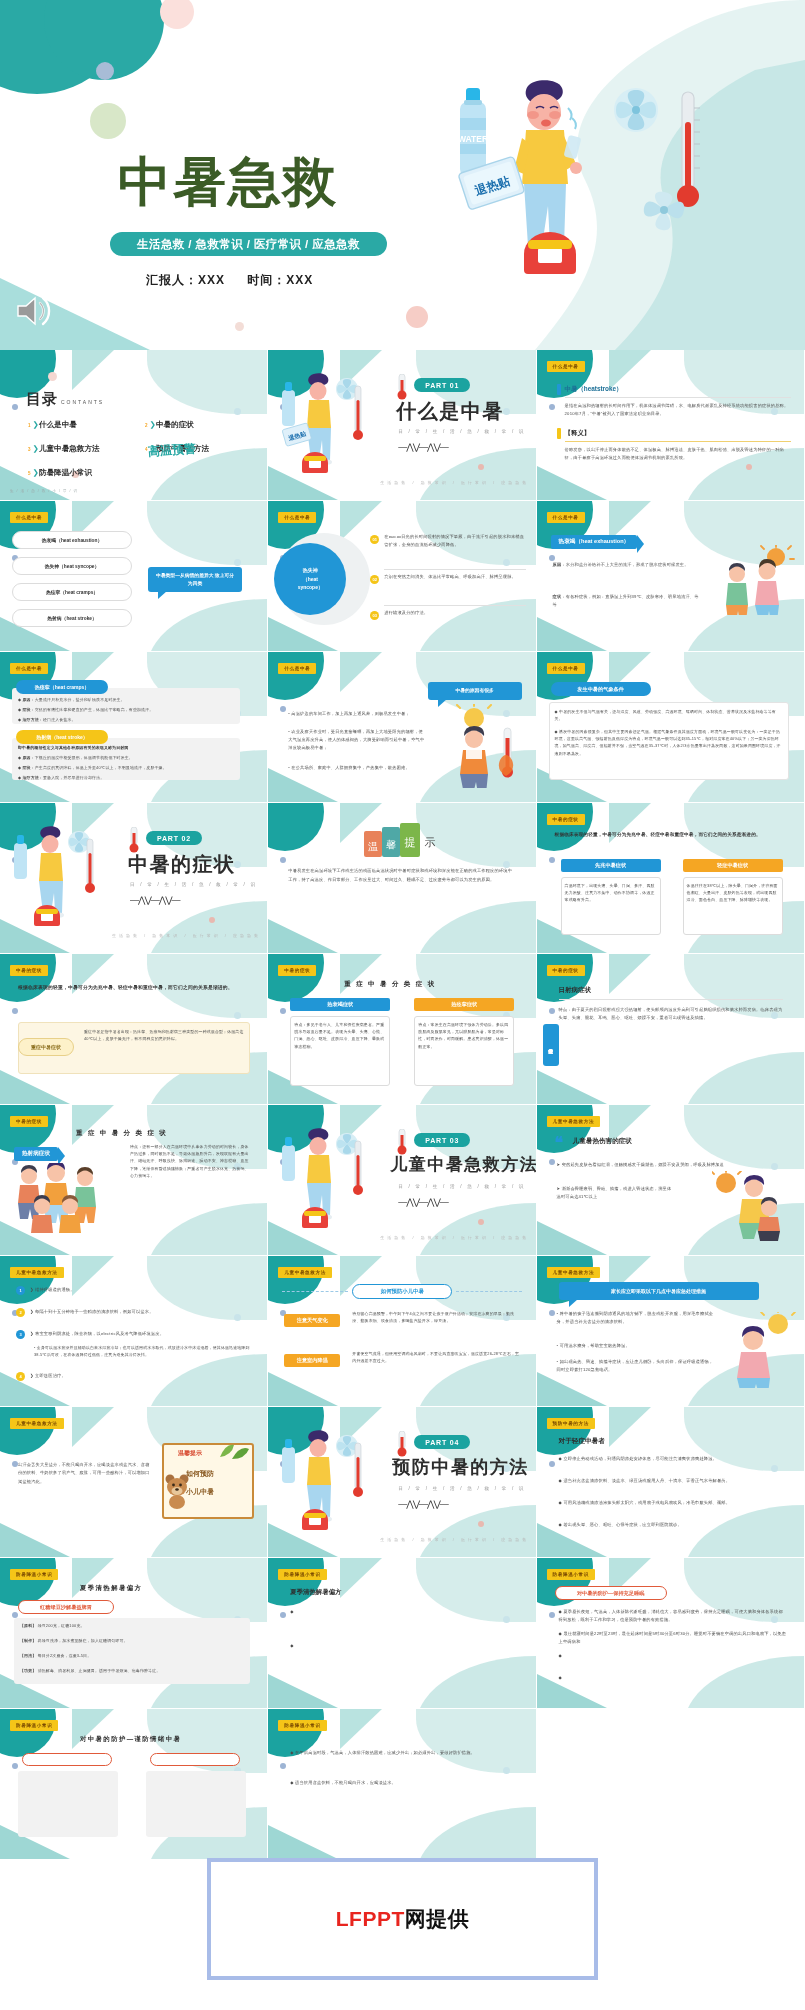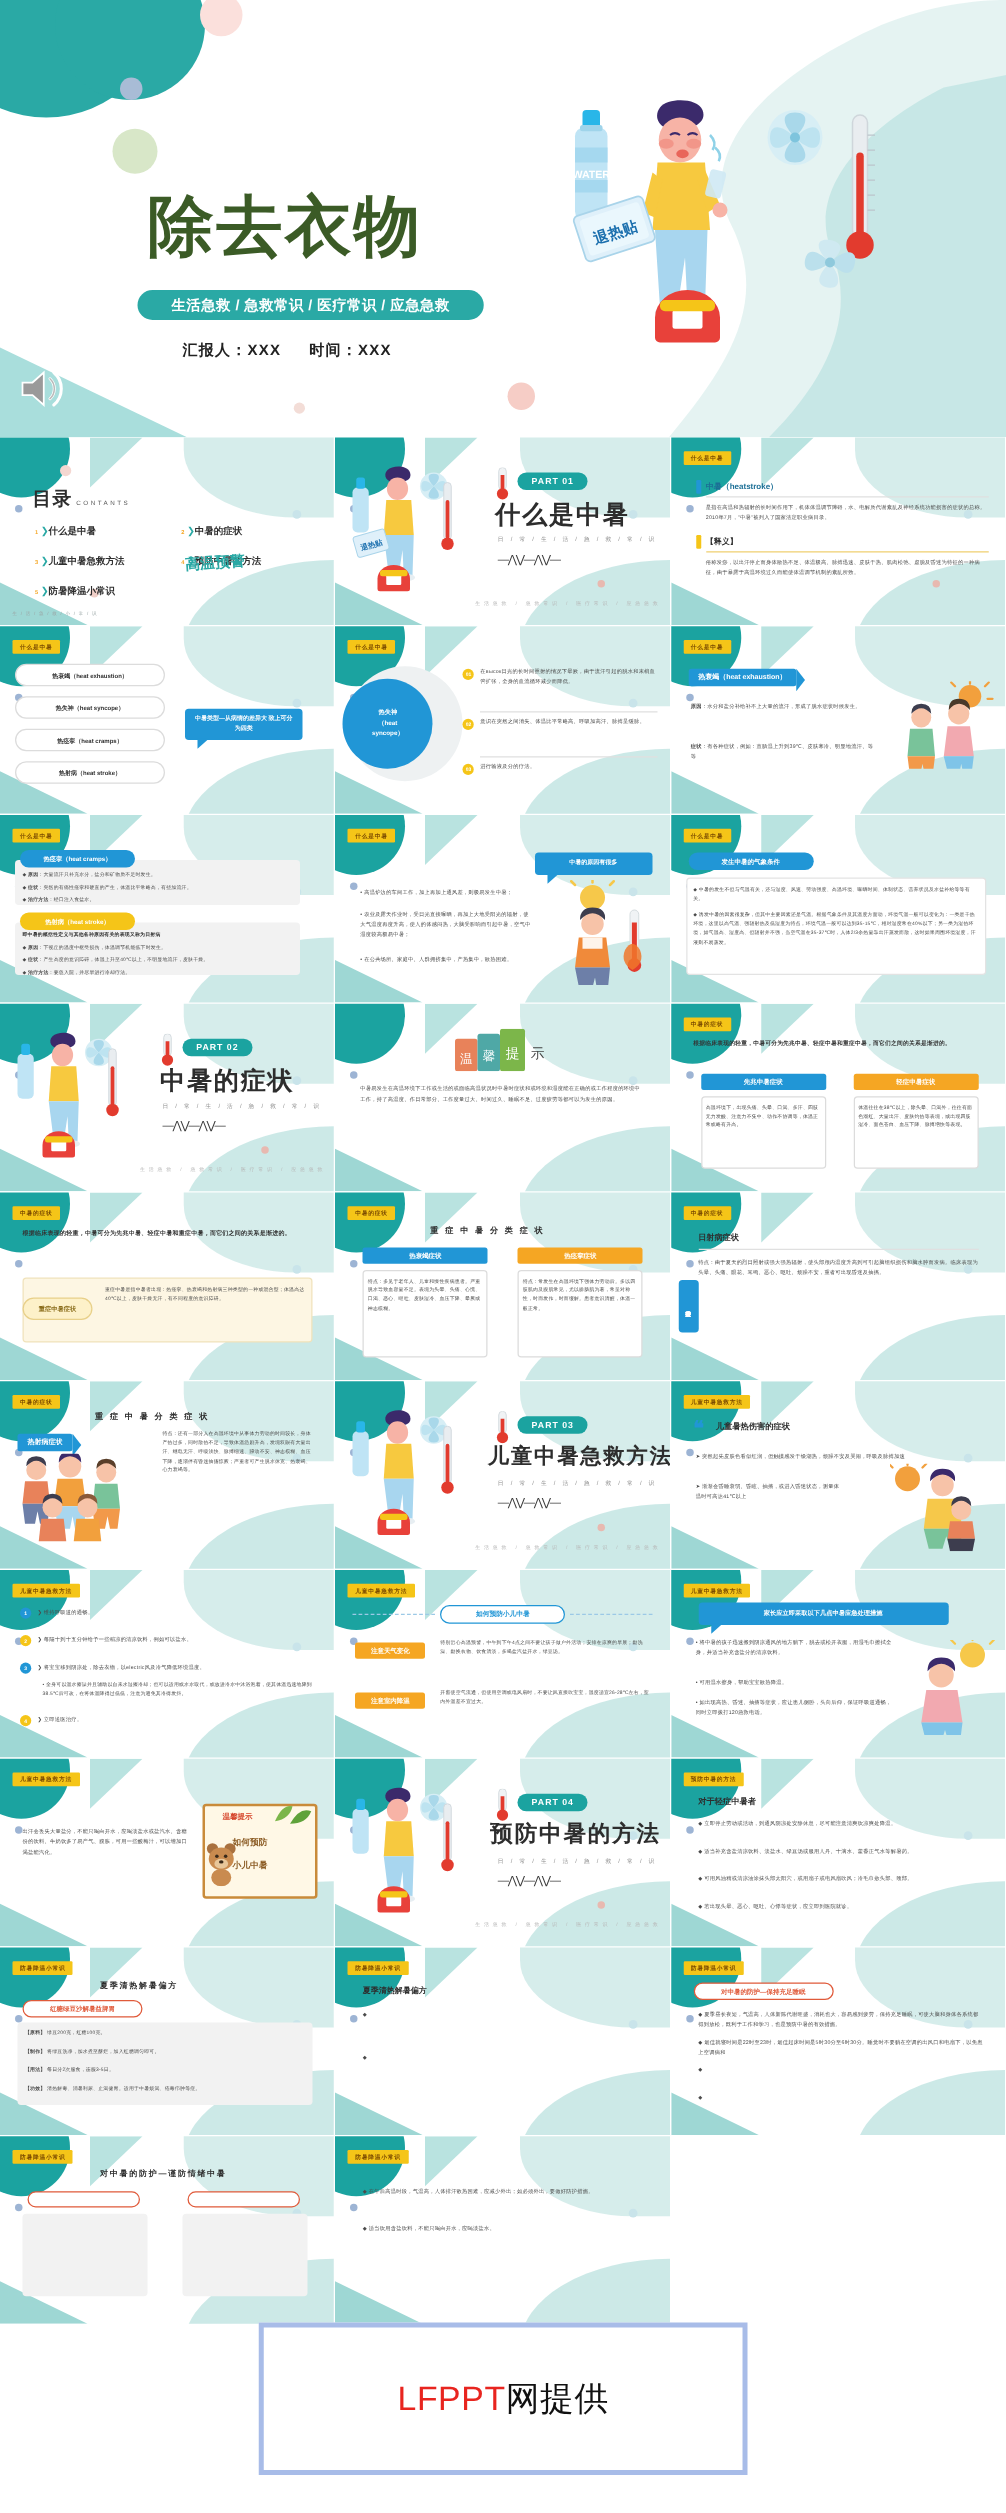--- a/index.html
+++ b/index.html
@@ -244,21 +244,21 @@
   .cmp-box {
     position:absolute; border:1px solid #dcdcdc; border-radius:3px; background:#fff;
   }
 
   
   .watermark {
     position:absolute; left:207px; top:1858px; width:391px; height:122px;
     border:4px solid #a8bce8; background:#fff;
     display:flex; flex-direction:column; align-items:center; justify-content:center;
   }
-  .wm1 { font-size:27px; font-weight:normal; letter-spacing:.5px; }
+  .wm1 { font-size:21px; font-weight:bold; letter-spacing:.5px; }
   .wm2 { font-size:29px; font-weight:bold; letter-spacing:.5px; }
   .wm-red { color:#e8251f; }
   .wm-blk { color:#111; }
 </style>
 </head>
 <body>
 
 <div class="page">
 
   <div class="hero">
@@ -350,21 +350,21 @@
 
       <g transform="translate(196,112)">
         <path d="M20,20 C10,12 6,0 20,2 C32,4 30,12 20,20Z" fill="#cfe9f1"></path>
         <path d="M20,20 C30,10 42,8 40,20 C38,32 30,30 20,20Z" fill="#bbe0ec"></path>
         <path d="M20,20 C28,30 30,42 18,40 C8,38 10,30 20,20Z" fill="#cfe9f1"></path>
         <path d="M20,20 C10,28 -2,30 0,18 C2,8 10,10 20,20Z" fill="#bbe0ec"></path>
         <circle cx="20" cy="20" r="4" fill="#8fc9dc"></circle>
       </g>
     </svg>
 
-    <div class="hero-title2">除去衣物</div>
+    <div class="hero-title2">中暑急救</div>
     <div class="hero-pill">生活急救 / 急救常识 / 医疗常识 / 应急急救</div>
     <div class="hero-meta">
       <span>汇报人：XXX</span>
       <span>时间：XXX</span>
     </div>
   </div>
 
   <div class="grid">
 
     <div class="slide">

